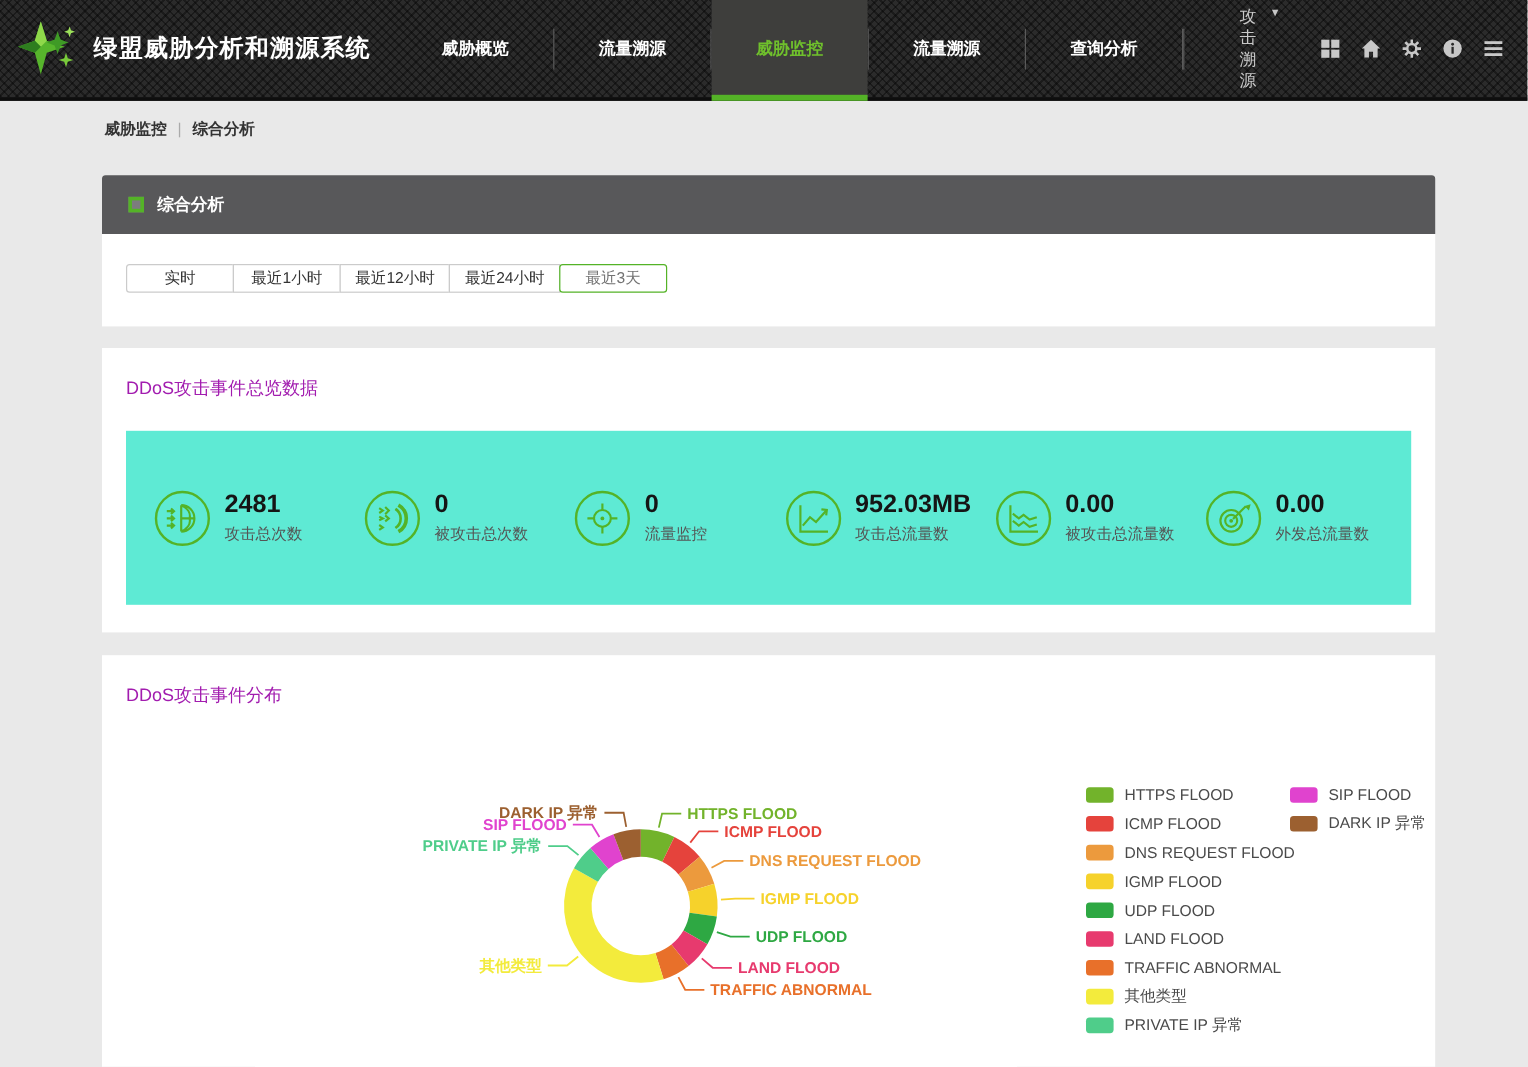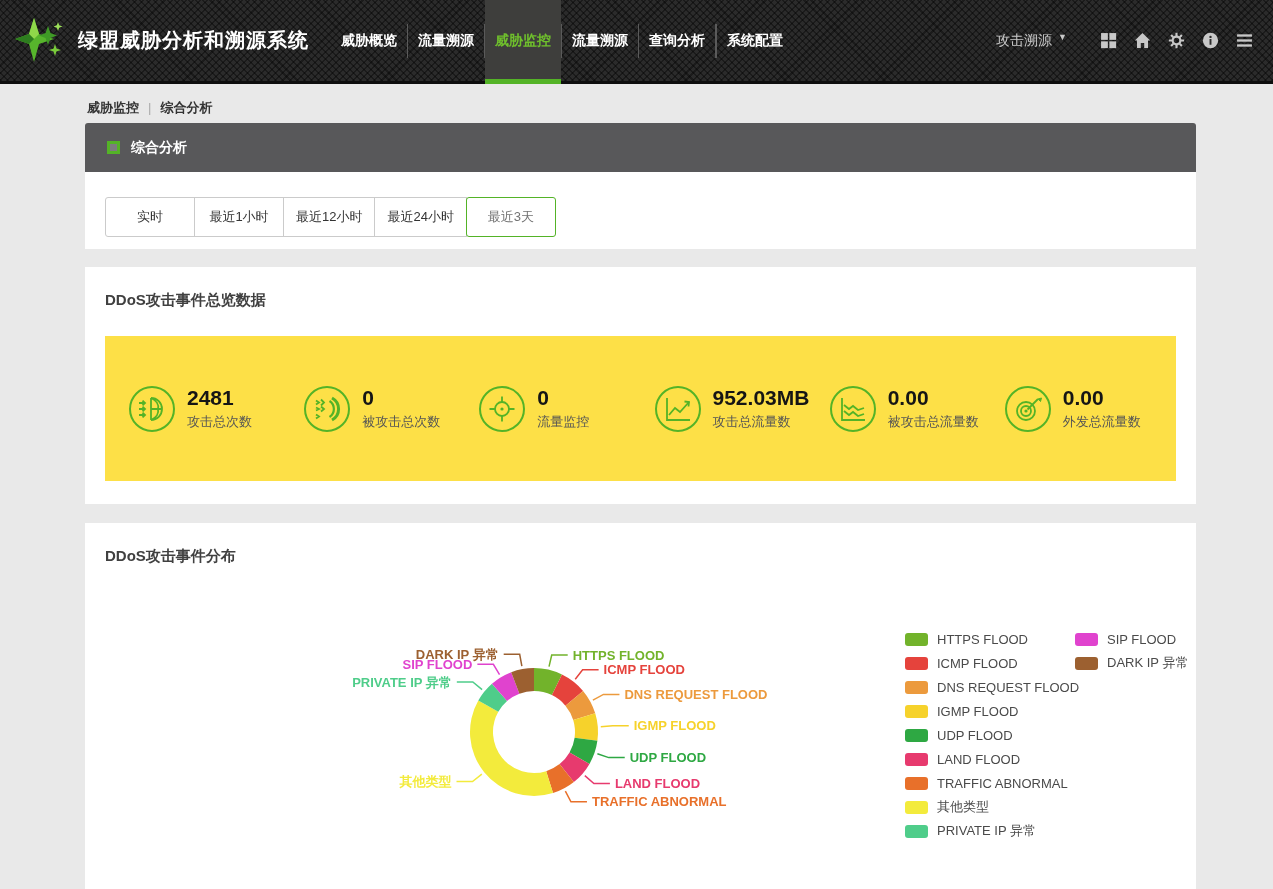--- a/index.html
+++ b/index.html
@@ -12,52 +12,52 @@
     background-color:#2B2B2B;
     background-image:
       repeating-linear-gradient(45deg, rgba(0,0,0,.38) 0 1.5px, transparent 1.5px 5px),
       repeating-linear-gradient(-45deg, rgba(0,0,0,.38) 0 1.5px, transparent 1.5px 5px);
     border-bottom:3px solid #0E0E0E;
   }
   .logo{ margin-left:14px; width:52px; height:50px; flex:none; }
   .app-title{ color:#FFF; font-size:20px; font-weight:bold; margin-left:12px; letter-spacing:1px; white-space:nowrap; }
   .nav-menu{ display:flex; align-items:stretch; height:100%; margin-left:22px; }
   .nav-sep{ width:1px; height:34px; background:#5A5A5A; align-self:center; }
-  .nav-item{ position:relative; display:flex; align-items:center; padding:0 10px; color:#FFF;
+  .nav-item{ position:relative; display:flex; align-items:center; padding:0 37px; color:#FFF;
              font-size:14px; font-weight:bold; cursor:pointer; white-space:nowrap; }
   .nav-item.active{ background:#3E3E3C; color:#6FC02C; }
   .nav-item.active::after{ content:''; position:absolute; left:0; right:0; bottom:-3px; height:5px; background:#54B327; }
   .nav-right{ margin-left:auto; display:flex; align-items:center; margin-right:20px; color:#C8C8C8; }
   .nav-dropdown{ display:flex; align-items:flex-start; font-size:14px; cursor:pointer; margin-right:16px;padding-left:46px; }
   .caret{ font-size:9px; margin-left:6px; }
   .nav-icon{ width:17px; height:17px; margin-left:17px; cursor:pointer; color:#C8C8C8; }
   .nav-icon svg{ width:100%; height:100%; display:block; }
 
   
   .page{ margin-left:85px; width:1111px; }
-  .breadcrumb{ padding:15px 2px 6px; font-size:13px; color:#333; font-weight:bold; }
+  .breadcrumb{ padding:15px 2px 29px; font-size:13px; color:#333; font-weight:bold; }
   .breadcrumb .sep{ color:#AAA; margin:0 9px; font-weight:normal; }
   .breadcrumb .bc-item{ cursor:default; }
 
   .section-header{ height:49px; background:#58585A; border-radius:3px 3px 0 0; display:flex; align-items:center; padding-left:22px; }
   .green-square{ width:13px; height:13px; border:3px solid #54B327; background:#7c7c7e; margin-right:11px; flex:none; }
   .section-header-title{ color:#FFF; font-size:14px; font-weight:bold; }
 
   .filter-section{ background:#FFF; height:77px; position:relative; }
   .btn-group{ position:absolute; left:20px; top:25px; display:flex; }
-  .tf-btn{ height:40px; min-width:90px; padding:0 12px; background:#FFF; border:1px solid #CBCBCB; margin-left:-1px;
+  .tf-btn{ height:24px; min-width:90px; padding:0 12px; background:#FFF; border:1px solid #CBCBCB; margin-left:-1px;
         font-size:13px; color:#333; display:flex; align-items:center; justify-content:center; cursor:pointer; position:relative; }
   .tf-btn:first-child{ margin-left:0; border-radius:3px 0 0 3px; }
   .tf-btn:last-child{ border-radius:0 3px 3px 0; }
   .tf-btn.active{ border:1px solid #54B327; color:#737373; z-index:2; border-radius:3px; }
 
   .card{ background:#FFF; position:relative; }
-  .card-title{ position:absolute; left:20px; top:24px; font-size:15px; color:#404040; font-weight:bold; }
+  .card-title{ position:absolute; left:20px; top:24px; font-size:15px; color:#a21caf; font-weight:normal; }
   #overview-card{ height:237px; margin-top:18px; }
-  .stats-panel{ position:absolute; left:20px; right:20px; top:69px; height:145px; background:#fde047;
+  .stats-panel{ position:absolute; left:20px; right:20px; top:69px; height:145px; background:#5eead4;
                 display:flex; align-items:center; padding:0 10px; }
   .stat{ flex:1; display:flex; align-items:center; padding-left:14px; }
   .stat-icon{ width:46px; height:46px; border:2px solid #54B327; border-radius:50%;
               display:flex; align-items:center; justify-content:center; color:#54B327; flex:none; }
   .stat-icon svg{ width:30px; height:30px; display:block; }
   .stat-text{ margin-left:12px; }
   .stat-value{ font-size:21px; font-weight:bold; color:#151515; line-height:24px; white-space:nowrap; }
   .stat-label{ font-size:13px; color:#555; margin-top:3px; white-space:nowrap; }
 
   #distribution-card{ height:430px; margin-top:19px; }
@@ -88,21 +88,20 @@
       <span class="nav-sep"></span>
       <div class="nav-item">流量溯源</div>
       <span class="nav-sep"></span>
       <div class="nav-item active">威胁监控</div>
       <span class="nav-sep"></span>
       <div class="nav-item">流量溯源</div>
       <span class="nav-sep"></span>
       <div class="nav-item">查询分析</div>
       <span class="nav-sep"></span>
       <span class="nav-sep"></span>
-      <div class="nav-item">系统配置</div>
     </div>
   <div class="nav-right">
     <div class="nav-dropdown">
       <span>攻击溯源</span>
       <span class="caret">▼</span>
     </div>
     <span id="nav-icons" style="display:flex;align-items:center;">
         <span class="nav-icon">
           <svg viewBox="0 0 16 16" fill="currentColor">
             <rect x="1" y="1" width="6.4" height="6.4"></rect>

